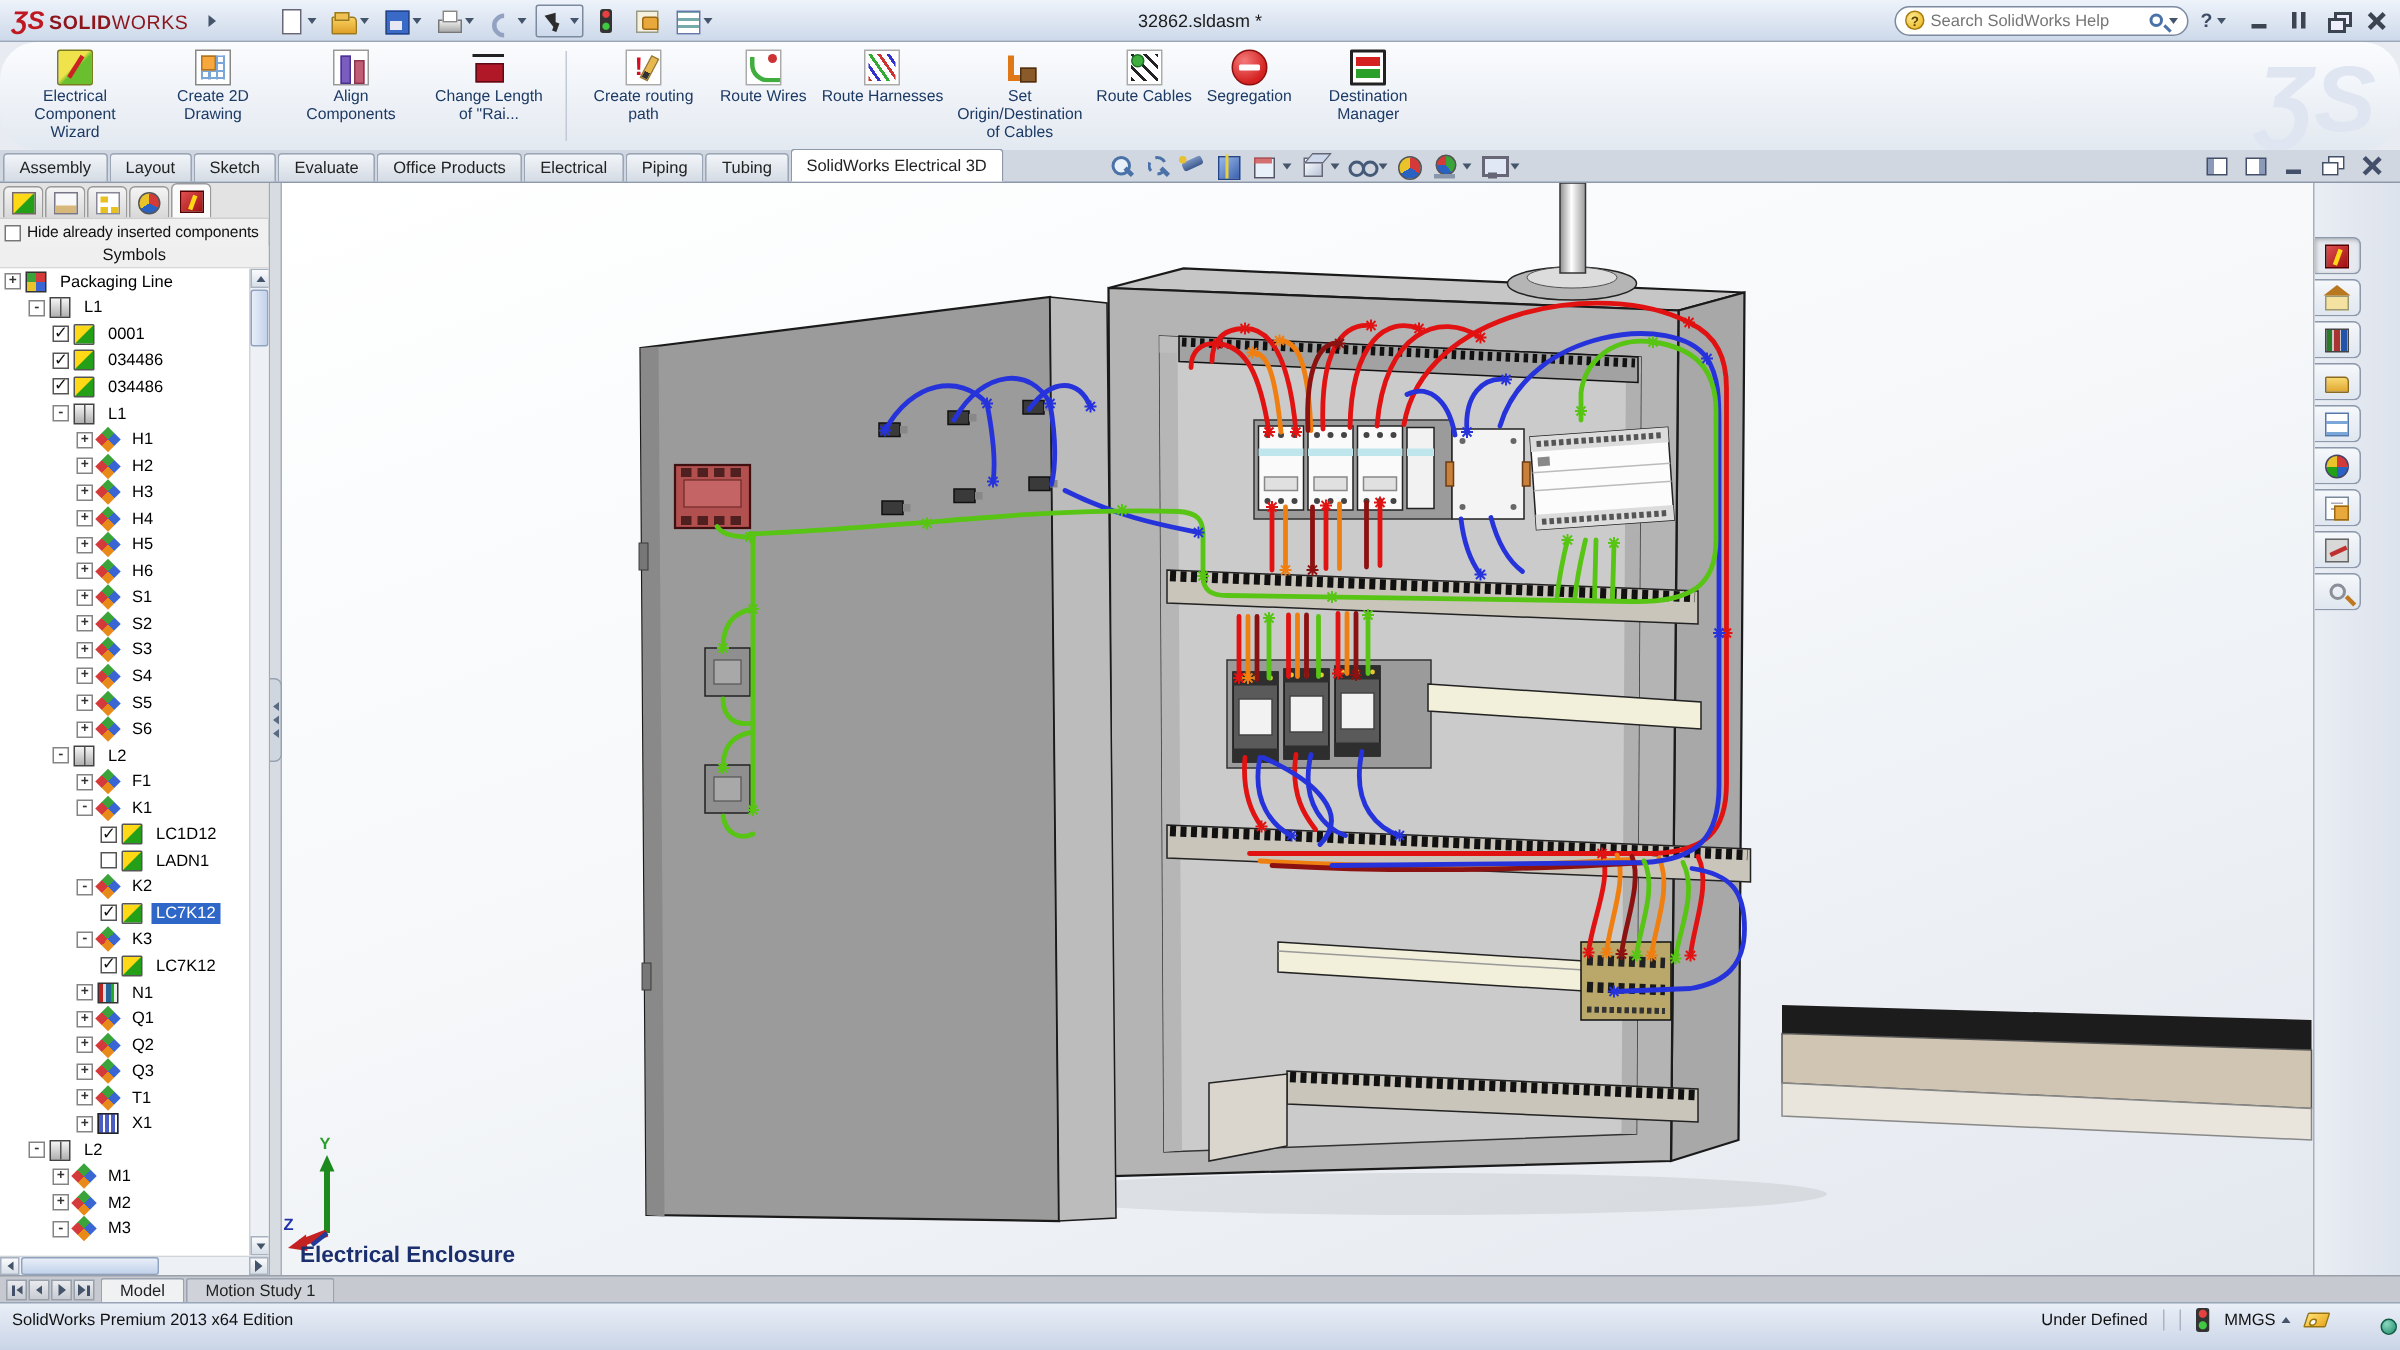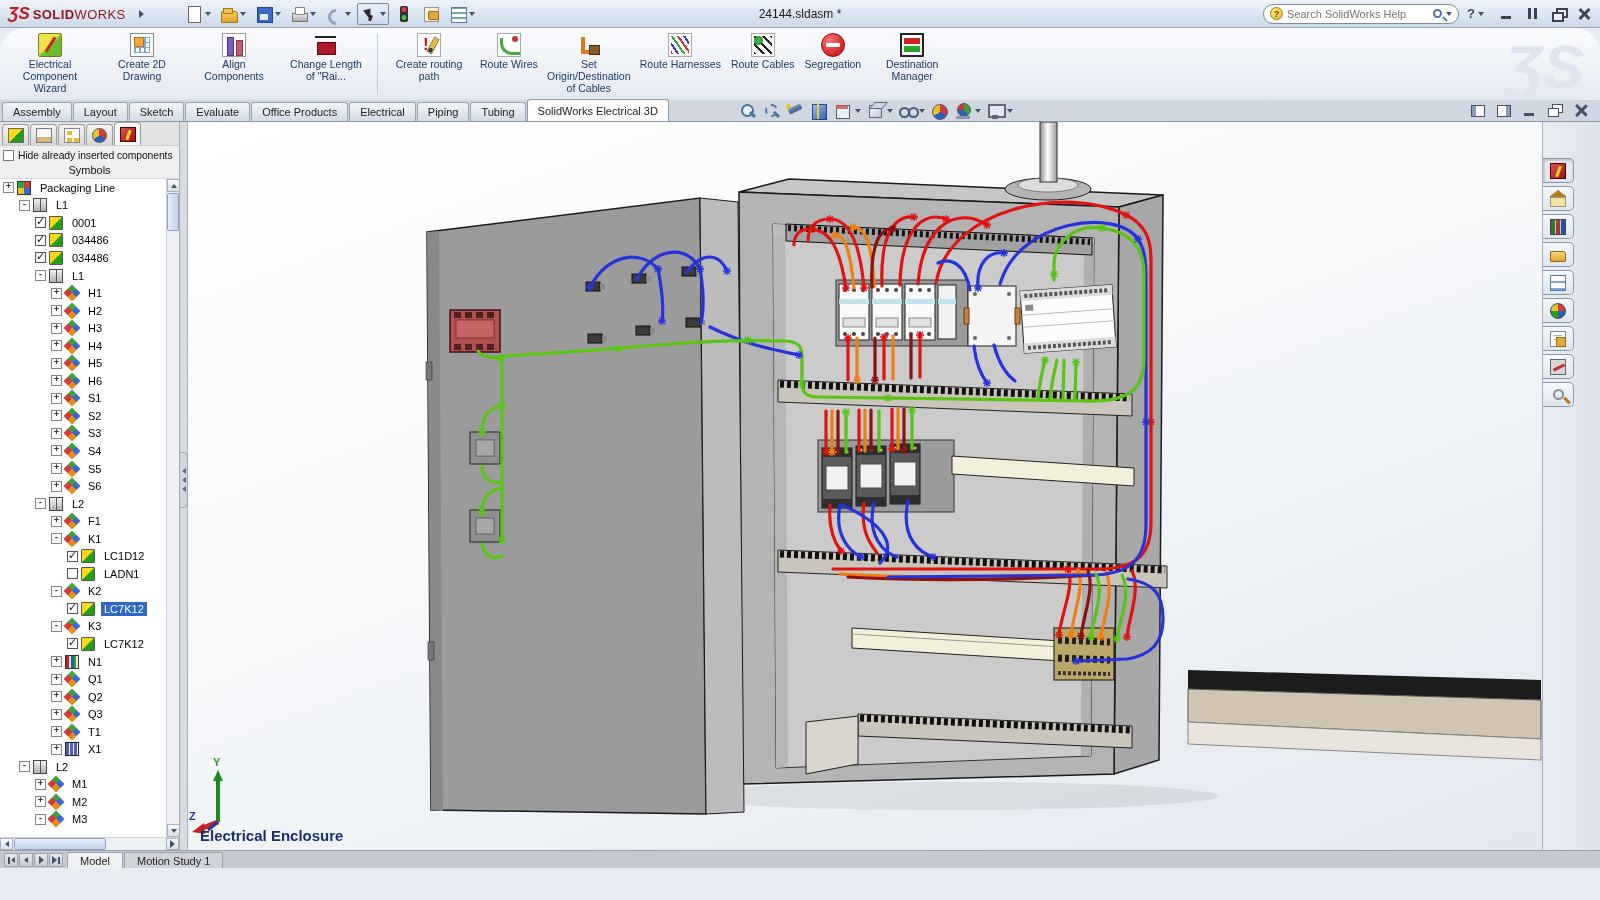--- a/index.html
+++ b/index.html
@@ -320,21 +320,21 @@
   </div>
         <div class="qbtn">
     <span class="qic qic-properties"></span>
 
   </div>
         <div class="qbtn">
     <span class="qic qic-options"></span>
     <span class="dda"></span>
   </div>
       </div>
-    <div class="title-text">24144.sldasm *</div>
+    <div class="title-text">32862.sldasm *</div>
     <div class="tb-right">
       <div class="search-box">
         <span class="q-ico">?</span>
         <input placeholder="Search SolidWorks Help" style="">
         <span class="mag"></span>
         <span class="dda"></span>
       </div>
       <div class="help-btn">
         <span>?</span>
         <span class="dda"></span>
@@ -379,26 +379,26 @@
     <div class="rgroup" id="rg2">
         <div class="rbtn">
     <span class="ric ric-routing-path"></span>
     <span class="rlabel">Create routing path</span>
   </div>
         <div class="rbtn">
     <span class="ric ric-route-wires"></span>
     <span class="rlabel">Route Wires</span>
   </div>
         <div class="rbtn">
+    <span class="ric ric-route-harnesses"></span>
+    <span class="rlabel">Route Harnesses</span>
+  </div>
+        <div class="rbtn">
     <span class="ric ric-origin-destination"></span>
     <span class="rlabel">Set Origin/Destination of Cables</span>
-  </div>
-        <div class="rbtn">
-    <span class="ric ric-route-harnesses"></span>
-    <span class="rlabel">Route Harnesses</span>
   </div>
         <div class="rbtn">
     <span class="ric ric-route-cables"></span>
     <span class="rlabel">Route Cables</span>
   </div>
         <div class="rbtn">
     <span class="ric ric-segregation"></span>
     <span class="rlabel">Segregation</span>
   </div>
         <div class="rbtn">
@@ -1210,13 +1210,28 @@
     <div class="btabs" id="btabs" style="display:flex;align-items:flex-end;">
         <div class="btab active">
           <span>Model</span>
         </div>
         <div class="btab">
           <span>Motion Study 1</span>
         </div>
       </div>
   </div>
 
+  <div class="statusbar">
+    <span>SolidWorks Premium 2013 x64 Edition</span>
+    <div class="status-right">
+      <span>Under Defined</span>
+      <span class="ssep"></span>
+      <span class="ssep"></span>
+      <span class="tlight"></span>
+      <div class="mmgs">
+        <span>MMGS</span>
+        <span class="tri-u"></span>
+      </div>
+      <span class="tag-icon"></span>
+    </div>
+    <span class="corner-dot"></span>
+  </div>
 </div>
 
 </body></html>

